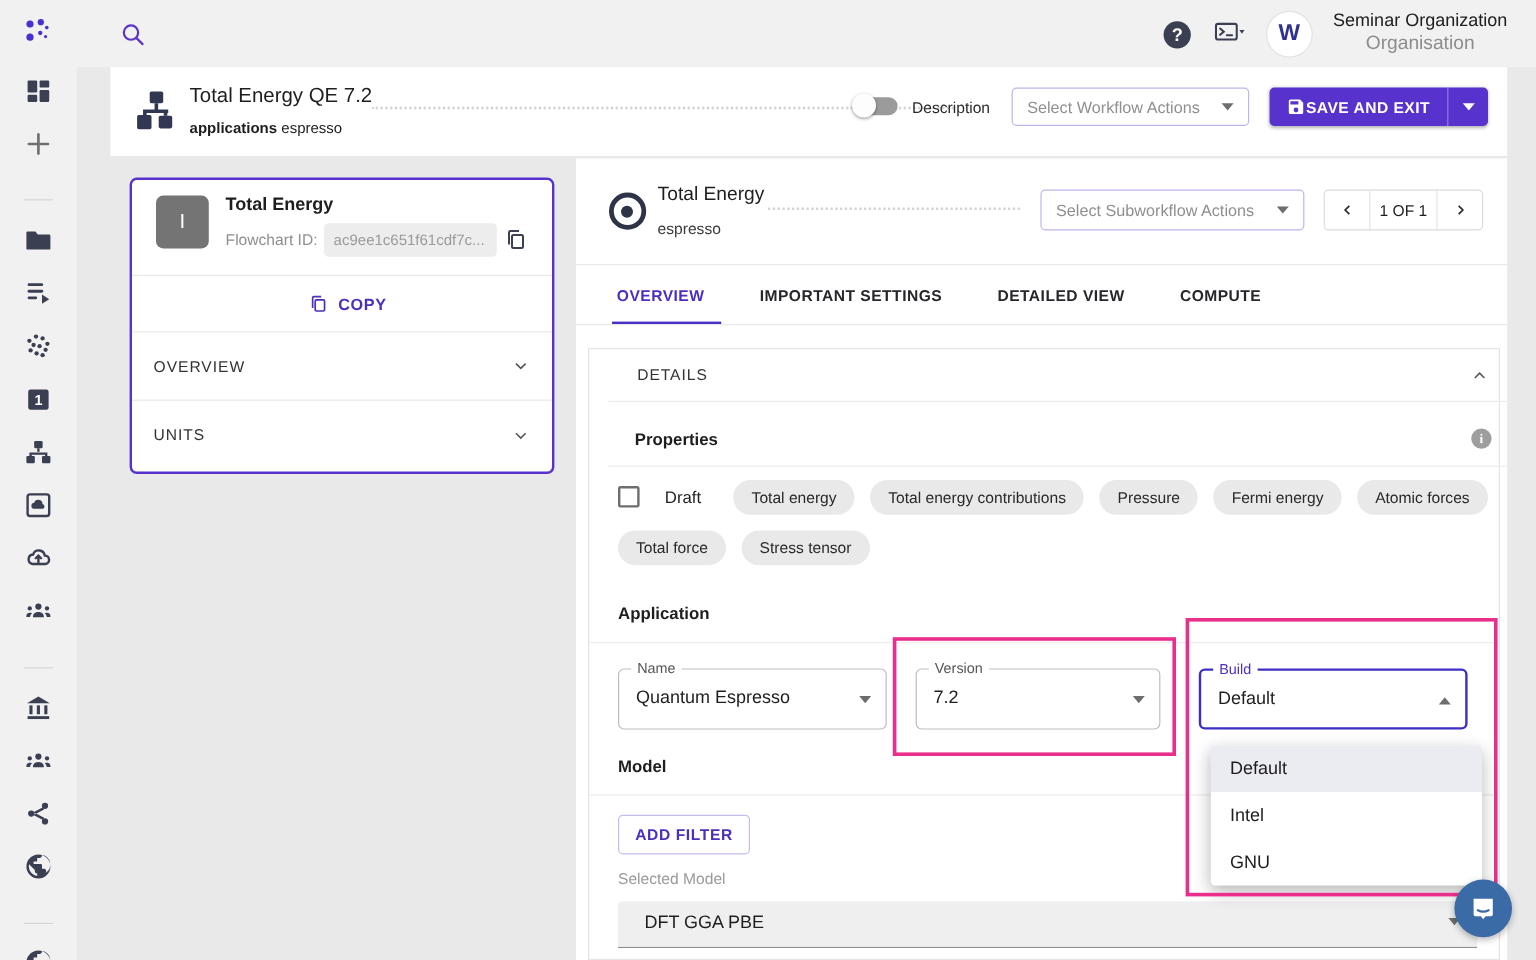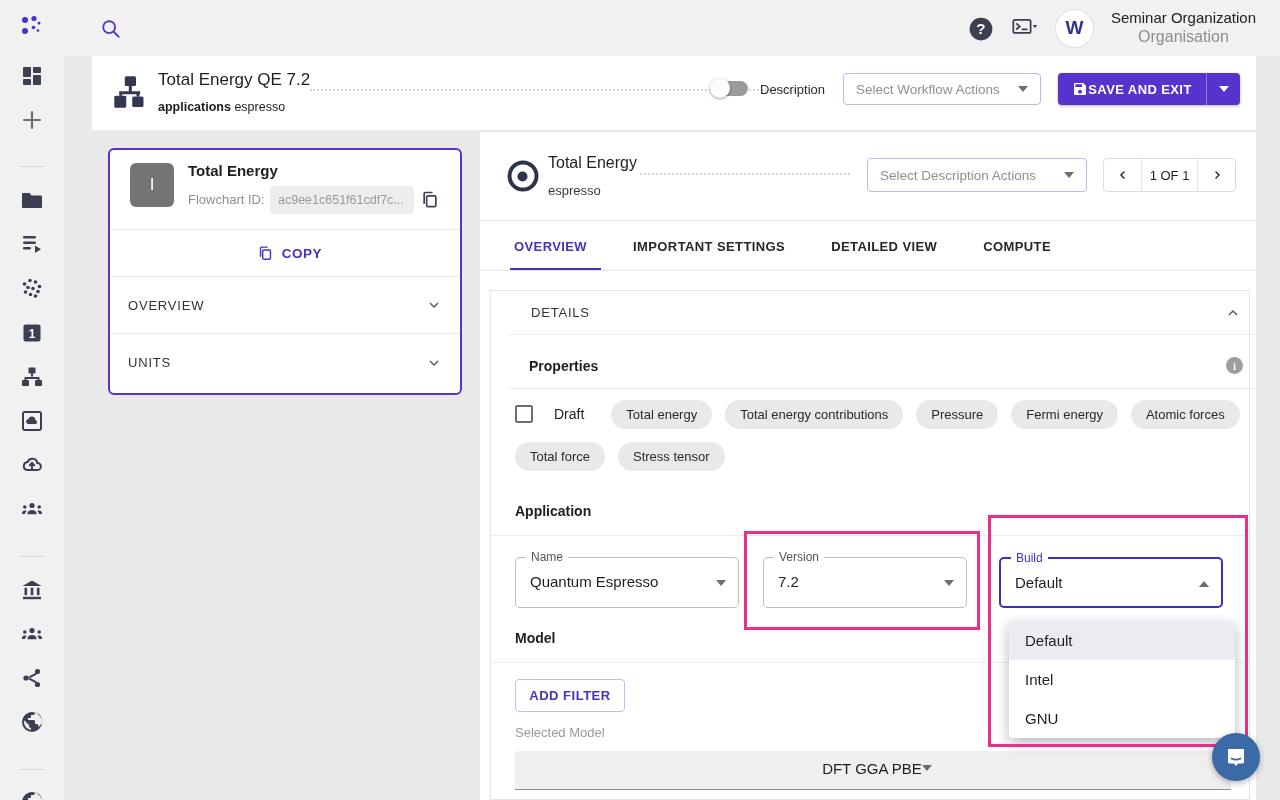--- a/index.html
+++ b/index.html
@@ -105,21 +105,21 @@
           box-shadow:0 5px 14px rgba(0,0,0,.28); z-index:5; overflow:hidden; }
   .menu-item { height:39px; display:flex; align-items:center; padding:0 16px; font-size:15px; color:#1e1e1e; }
   .menu-item.selected { background:#ebebf2; }
 
   .addfilter { position:absolute; left:24px; top:388px; width:110px; height:33px; border:1px solid #c8baee; border-radius:4px;
                display:flex; align-items:center; justify-content:center; color:#4a2fc0; font-size:13px; font-weight:bold;
                letter-spacing:.5px; background:#fff; }
   .sel-model-label { position:absolute; left:24px; top:434px; font-size:13px; color:#9a9a9a; }
   .filled-select { position:absolute; left:24px; top:460px; width:716px; height:39px; background:#efefef;
                    border-radius:4px 4px 0 0; border-bottom:1px solid #8f8f8f; display:flex; align-items:center;
-                   justify-content:center; padding:0 14px 4px 22px; font-size:15px; color:#1e1e1e; }
+                   justify-content:space-between; padding:0 14px 4px 22px; font-size:15px; color:#1e1e1e; }
 
   
   .pink-rect { position:absolute; border:3px solid #ea2e8c; z-index:6; pointer-events:none; }
   .annot-version { left:744px; top:531px; width:236px; height:99px; }
   .annot-build { left:988px; top:515px; width:260px; height:232px; }
   .chat-bubble { position:absolute; left:1212px; top:733px; width:48px; height:48px; border-radius:50%; background:#3b6ba6;
                  z-index:8; display:flex; align-items:center; justify-content:center; box-shadow:0 2px 6px rgba(0,0,0,.3); }
 
   .caret-down { width:0; height:0; border-left:5px solid transparent; border-right:5px solid transparent; border-top:6px solid #6d6d6d; }
   .caret-up { width:0; height:0; border-left:5px solid transparent; border-right:5px solid transparent; border-bottom:6px solid #6d6d6d; }
@@ -370,21 +370,21 @@
     <div class="sw-icon">
       <svg viewBox="0 0 36 36">
           <circle cx="18" cy="18" r="13.5" fill="none" stroke="#2e3448" stroke-width="4"></circle>
           <circle cx="17.5" cy="18.5" r="5" fill="#2e3448"></circle>
         </svg>
     </div>
     <div class="sw-title">Total Energy</div>
     <div class="sw-dots"></div>
     <div class="sw-sub">espresso</div>
     <div class="select-outline sw-actions">
-      <span>Select Description Actions</span>
+      <span>Select Subworkflow Actions</span>
       <span class="caret-down"></span>
     </div>
     <div class="pager">
       <div class="pager-btn">
         <svg width="14" height="14" viewBox="0 0 24 24" fill="none" stroke="#2a2a2a" stroke-width="2.4">
             <path d="M14.5 6l-6 6 6 6"></path>
           </svg>
       </div>
       <div class="pager-mid">1 OF 1</div>
       <div class="pager-btn">

